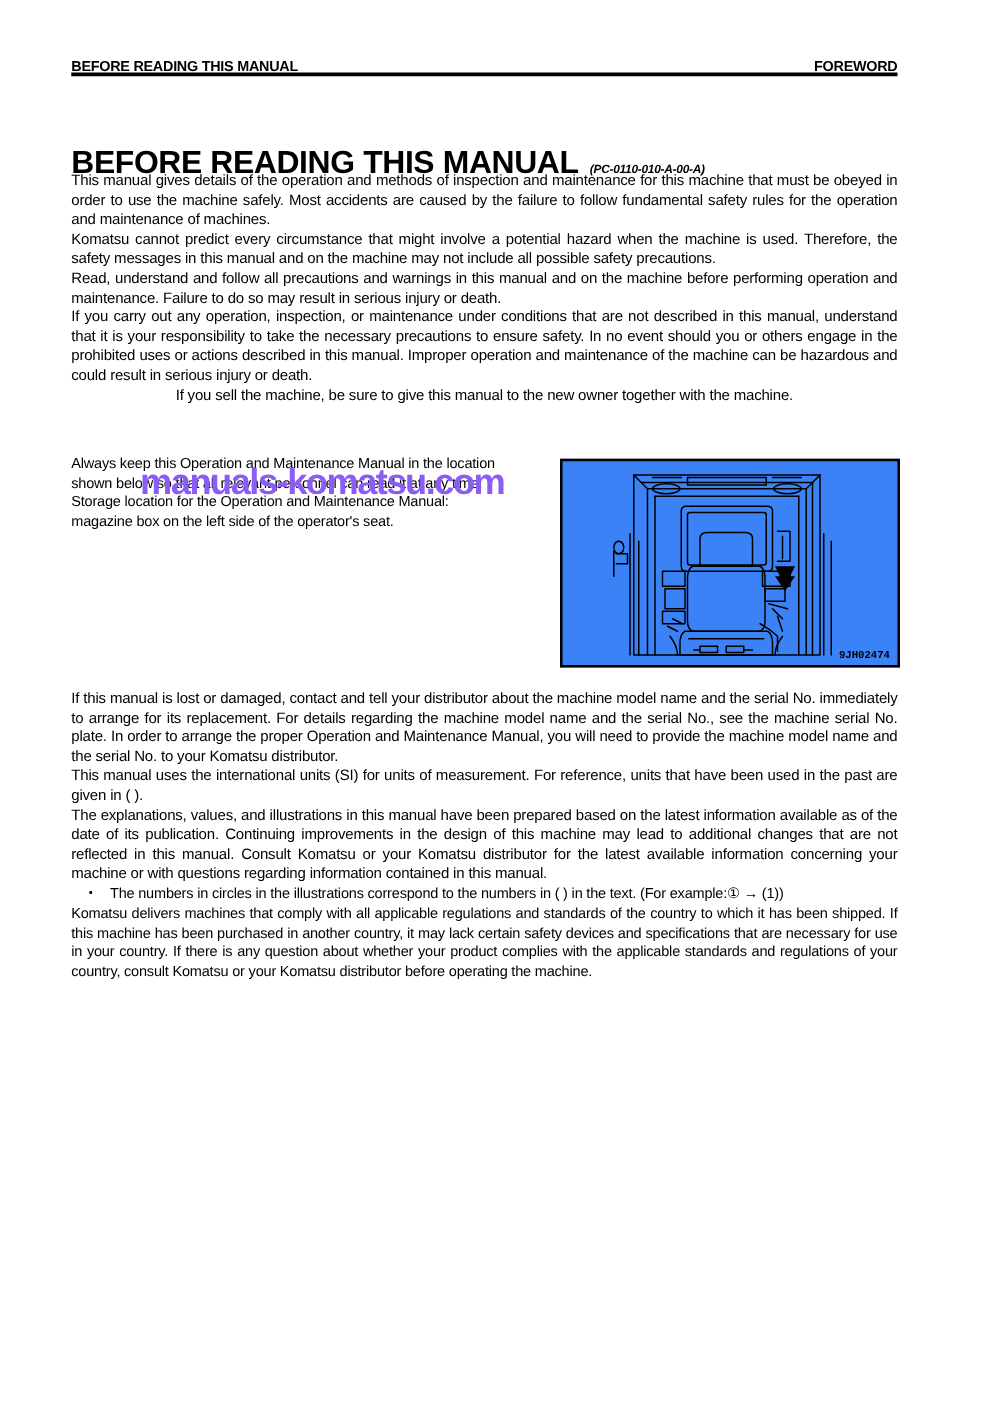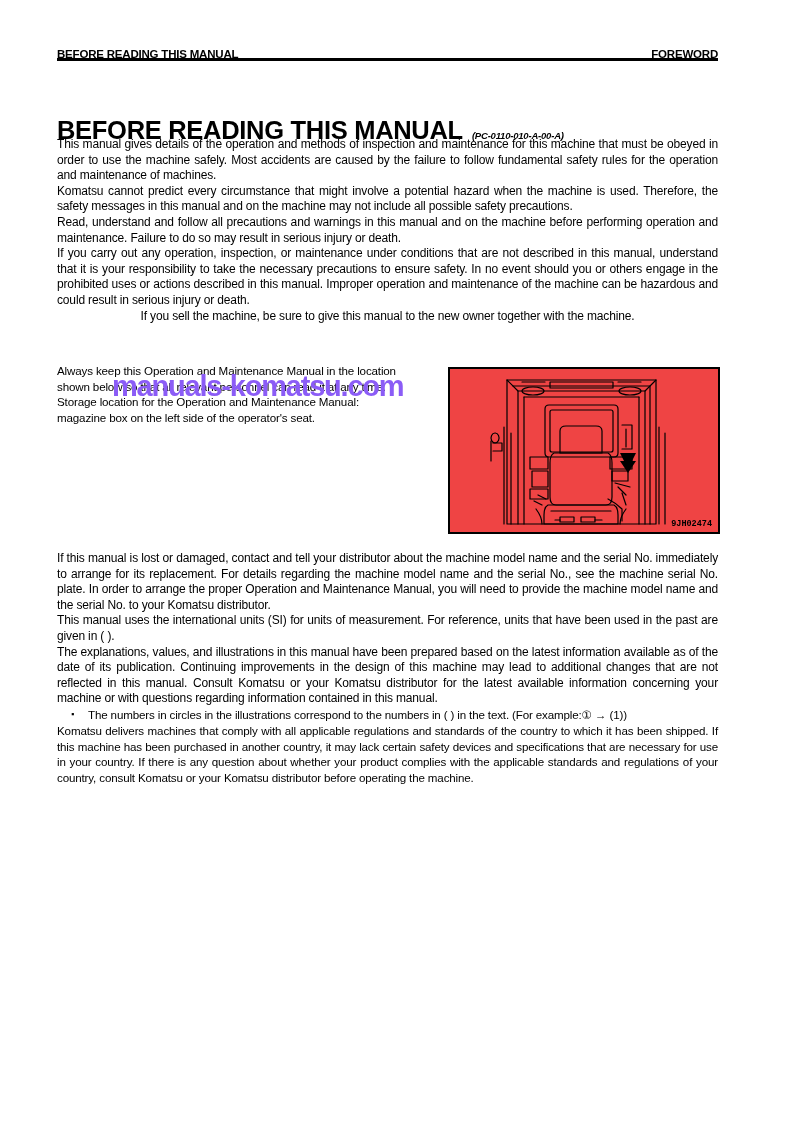--- a/index.html
+++ b/index.html
@@ -122,21 +122,21 @@
     pointer-events: none;
   }
 
   .figure-box {
     position: absolute;
     left: 448px;
     top: 367px;
     width: 268px;
     height: 163px;
     border: 2px solid #000000;
-    background: #ef4444;
+    background: #3b82f6;
     overflow: hidden;
   }
   .figure-box svg { display: block; }
   .figure-id {
     position: absolute;
     right: 6px;
     bottom: 3px;
     font-size: 8.5px;
     font-weight: bold;
     font-family: "Liberation Mono", monospace;

